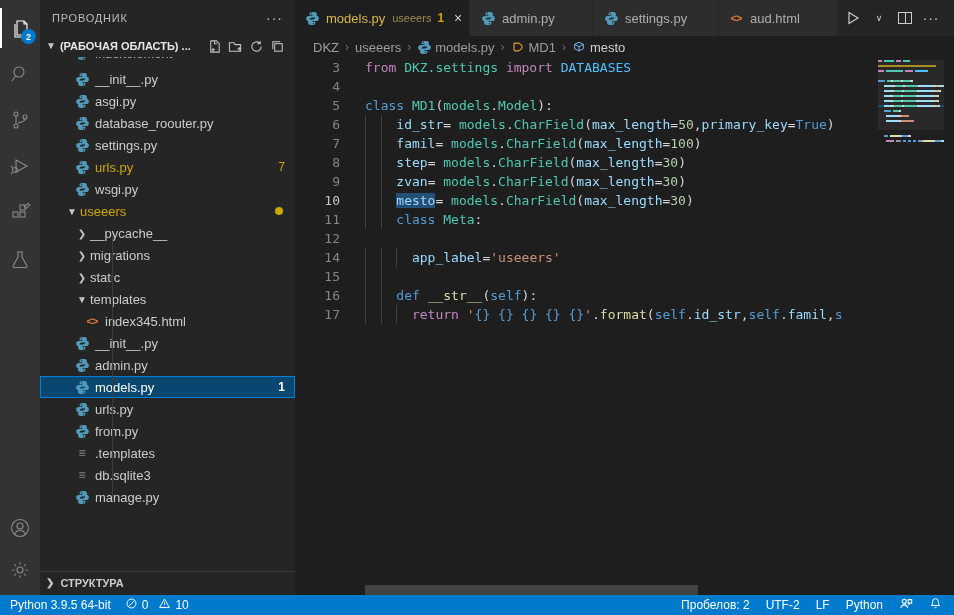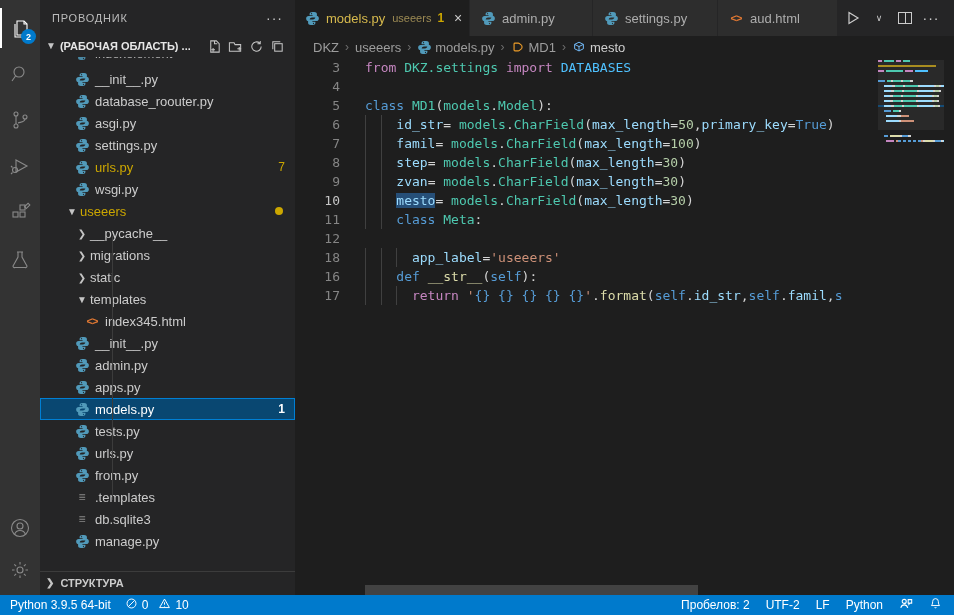--- a/index.html
+++ b/index.html
@@ -206,32 +206,32 @@
           </span>
         </div>
         <div class="trow">
           <span style="display: flex; align-items: center; width: 100%; padding-left: 34px;">
             <span class="ficon">
               <svg width="15" height="15" viewBox="0 0 16 16">
                 <path fill="#519aba" d="M7.9 1c-1.9 0-3 .8-3 2.1v1.5h3.2v.7H3.9C2.2 5.3 1.2 6.4 1.2 8c0 1.6 1 2.8 2.7 2.8h1.2V9.2c0-1.4 1-2.3 2.4-2.3h3.2c1.2 0 2-.8 2-2V3.1C12.7 1.8 11.6 1 9.8 1H7.9zM7 2.2a.6.6 0 110 1.2.6.6 0 010-1.2z"></path>
                 <path fill="#519aba" d="M8.1 15c1.9 0 3-.8 3-2.1v-1.5H7.9v-.7h4.2c1.7-.1 2.7-1.2 2.7-2.8 0-1.6-1-2.8-2.7-2.8h-1.2v1.6c0 1.4-1 2.3-2.4 2.3H5.3c-1.2 0-2 .8-2 2v1.9C3.3 14.2 4.4 15 6.2 15h1.9zm.9-1.2a.6.6 0 110-1.2.6.6 0 010 1.2z"></path>
               </svg>
             </span>
+            <span>asgi.py</span>
+          </span>
+        </div>
+        <div class="trow">
+          <span style="display: flex; align-items: center; width: 100%; padding-left: 34px;">
+            <span class="ficon">
+              <svg width="15" height="15" viewBox="0 0 16 16">
+                <path fill="#519aba" d="M7.9 1c-1.9 0-3 .8-3 2.1v1.5h3.2v.7H3.9C2.2 5.3 1.2 6.4 1.2 8c0 1.6 1 2.8 2.7 2.8h1.2V9.2c0-1.4 1-2.3 2.4-2.3h3.2c1.2 0 2-.8 2-2V3.1C12.7 1.8 11.6 1 9.8 1H7.9zM7 2.2a.6.6 0 110 1.2.6.6 0 010-1.2z"></path>
+                <path fill="#519aba" d="M8.1 15c1.9 0 3-.8 3-2.1v-1.5H7.9v-.7h4.2c1.7-.1 2.7-1.2 2.7-2.8 0-1.6-1-2.8-2.7-2.8h-1.2v1.6c0 1.4-1 2.3-2.4 2.3H5.3c-1.2 0-2 .8-2 2v1.9C3.3 14.2 4.4 15 6.2 15h1.9zm.9-1.2a.6.6 0 110-1.2.6.6 0 010 1.2z"></path>
+              </svg>
+            </span>
             <span>database_roouter.py</span>
-          </span>
-        </div>
-        <div class="trow">
-          <span style="display: flex; align-items: center; width: 100%; padding-left: 34px;">
-            <span class="ficon">
-              <svg width="15" height="15" viewBox="0 0 16 16">
-                <path fill="#519aba" d="M7.9 1c-1.9 0-3 .8-3 2.1v1.5h3.2v.7H3.9C2.2 5.3 1.2 6.4 1.2 8c0 1.6 1 2.8 2.7 2.8h1.2V9.2c0-1.4 1-2.3 2.4-2.3h3.2c1.2 0 2-.8 2-2V3.1C12.7 1.8 11.6 1 9.8 1H7.9zM7 2.2a.6.6 0 110 1.2.6.6 0 010-1.2z"></path>
-                <path fill="#519aba" d="M8.1 15c1.9 0 3-.8 3-2.1v-1.5H7.9v-.7h4.2c1.7-.1 2.7-1.2 2.7-2.8 0-1.6-1-2.8-2.7-2.8h-1.2v1.6c0 1.4-1 2.3-2.4 2.3H5.3c-1.2 0-2 .8-2 2v1.9C3.3 14.2 4.4 15 6.2 15h1.9zm.9-1.2a.6.6 0 110-1.2.6.6 0 010 1.2z"></path>
-              </svg>
-            </span>
-            <span>asgi.py</span>
           </span>
         </div>
         <div class="trow">
           <span style="display: flex; align-items: center; width: 100%; padding-left: 34px;">
             <span class="ficon">
               <svg width="15" height="15" viewBox="0 0 16 16">
                 <path fill="#519aba" d="M7.9 1c-1.9 0-3 .8-3 2.1v1.5h3.2v.7H3.9C2.2 5.3 1.2 6.4 1.2 8c0 1.6 1 2.8 2.7 2.8h1.2V9.2c0-1.4 1-2.3 2.4-2.3h3.2c1.2 0 2-.8 2-2V3.1C12.7 1.8 11.6 1 9.8 1H7.9zM7 2.2a.6.6 0 110 1.2.6.6 0 010-1.2z"></path>
                 <path fill="#519aba" d="M8.1 15c1.9 0 3-.8 3-2.1v-1.5H7.9v-.7h4.2c1.7-.1 2.7-1.2 2.7-2.8 0-1.6-1-2.8-2.7-2.8h-1.2v1.6c0 1.4-1 2.3-2.4 2.3H5.3c-1.2 0-2 .8-2 2v1.9C3.3 14.2 4.4 15 6.2 15h1.9zm.9-1.2a.6.6 0 110-1.2.6.6 0 010 1.2z"></path>
               </svg>
             </span>
@@ -315,52 +315,30 @@
           <span style="display: flex; align-items: center; width: 100%; padding-left: 34px;">
             <span class="ficon">
               <svg width="15" height="15" viewBox="0 0 16 16">
                 <path fill="#519aba" d="M7.9 1c-1.9 0-3 .8-3 2.1v1.5h3.2v.7H3.9C2.2 5.3 1.2 6.4 1.2 8c0 1.6 1 2.8 2.7 2.8h1.2V9.2c0-1.4 1-2.3 2.4-2.3h3.2c1.2 0 2-.8 2-2V3.1C12.7 1.8 11.6 1 9.8 1H7.9zM7 2.2a.6.6 0 110 1.2.6.6 0 010-1.2z"></path>
                 <path fill="#519aba" d="M8.1 15c1.9 0 3-.8 3-2.1v-1.5H7.9v-.7h4.2c1.7-.1 2.7-1.2 2.7-2.8 0-1.6-1-2.8-2.7-2.8h-1.2v1.6c0 1.4-1 2.3-2.4 2.3H5.3c-1.2 0-2 .8-2 2v1.9C3.3 14.2 4.4 15 6.2 15h1.9zm.9-1.2a.6.6 0 110-1.2.6.6 0 010 1.2z"></path>
               </svg>
             </span>
             <span>admin.py</span>
           </span>
         </div>
-        <div class="trow">
-          <span style="display: flex; align-items: center; width: 100%; padding-left: 34px;">
-            <span class="ficon">
-              <svg width="15" height="15" viewBox="0 0 16 16">
-                <path fill="#519aba" d="M7.9 1c-1.9 0-3 .8-3 2.1v1.5h3.2v.7H3.9C2.2 5.3 1.2 6.4 1.2 8c0 1.6 1 2.8 2.7 2.8h1.2V9.2c0-1.4 1-2.3 2.4-2.3h3.2c1.2 0 2-.8 2-2V3.1C12.7 1.8 11.6 1 9.8 1H7.9zM7 2.2a.6.6 0 110 1.2.6.6 0 010-1.2z"></path>
-                <path fill="#519aba" d="M8.1 15c1.9 0 3-.8 3-2.1v-1.5H7.9v-.7h4.2c1.7-.1 2.7-1.2 2.7-2.8 0-1.6-1-2.8-2.7-2.8h-1.2v1.6c0 1.4-1 2.3-2.4 2.3H5.3c-1.2 0-2 .8-2 2v1.9C3.3 14.2 4.4 15 6.2 15h1.9zm.9-1.2a.6.6 0 110-1.2.6.6 0 010 1.2z"></path>
-              </svg>
-            </span>
-            <span>apps.py</span>
-          </span>
-        </div>
         <div class="trow selected">
           <span style="display: flex; align-items: center; width: 100%; padding-left: 34px;">
             <span class="ficon">
               <svg width="15" height="15" viewBox="0 0 16 16">
                 <path fill="#519aba" d="M7.9 1c-1.9 0-3 .8-3 2.1v1.5h3.2v.7H3.9C2.2 5.3 1.2 6.4 1.2 8c0 1.6 1 2.8 2.7 2.8h1.2V9.2c0-1.4 1-2.3 2.4-2.3h3.2c1.2 0 2-.8 2-2V3.1C12.7 1.8 11.6 1 9.8 1H7.9zM7 2.2a.6.6 0 110 1.2.6.6 0 010-1.2z"></path>
                 <path fill="#519aba" d="M8.1 15c1.9 0 3-.8 3-2.1v-1.5H7.9v-.7h4.2c1.7-.1 2.7-1.2 2.7-2.8 0-1.6-1-2.8-2.7-2.8h-1.2v1.6c0 1.4-1 2.3-2.4 2.3H5.3c-1.2 0-2 .8-2 2v1.9C3.3 14.2 4.4 15 6.2 15h1.9zm.9-1.2a.6.6 0 110-1.2.6.6 0 010 1.2z"></path>
               </svg>
             </span>
             <span>models.py</span>
             <span class="tbadge">1</span>
-          </span>
-        </div>
-        <div class="trow">
-          <span style="display: flex; align-items: center; width: 100%; padding-left: 34px;">
-            <span class="ficon">
-              <svg width="15" height="15" viewBox="0 0 16 16">
-                <path fill="#519aba" d="M7.9 1c-1.9 0-3 .8-3 2.1v1.5h3.2v.7H3.9C2.2 5.3 1.2 6.4 1.2 8c0 1.6 1 2.8 2.7 2.8h1.2V9.2c0-1.4 1-2.3 2.4-2.3h3.2c1.2 0 2-.8 2-2V3.1C12.7 1.8 11.6 1 9.8 1H7.9zM7 2.2a.6.6 0 110 1.2.6.6 0 010-1.2z"></path>
-                <path fill="#519aba" d="M8.1 15c1.9 0 3-.8 3-2.1v-1.5H7.9v-.7h4.2c1.7-.1 2.7-1.2 2.7-2.8 0-1.6-1-2.8-2.7-2.8h-1.2v1.6c0 1.4-1 2.3-2.4 2.3H5.3c-1.2 0-2 .8-2 2v1.9C3.3 14.2 4.4 15 6.2 15h1.9zm.9-1.2a.6.6 0 110-1.2.6.6 0 010 1.2z"></path>
-              </svg>
-            </span>
-            <span>tests.py</span>
           </span>
         </div>
         <div class="trow">
           <span style="display: flex; align-items: center; width: 100%; padding-left: 34px;">
             <span class="ficon">
               <svg width="15" height="15" viewBox="0 0 16 16">
                 <path fill="#519aba" d="M7.9 1c-1.9 0-3 .8-3 2.1v1.5h3.2v.7H3.9C2.2 5.3 1.2 6.4 1.2 8c0 1.6 1 2.8 2.7 2.8h1.2V9.2c0-1.4 1-2.3 2.4-2.3h3.2c1.2 0 2-.8 2-2V3.1C12.7 1.8 11.6 1 9.8 1H7.9zM7 2.2a.6.6 0 110 1.2.6.6 0 010-1.2z"></path>
                 <path fill="#519aba" d="M8.1 15c1.9 0 3-.8 3-2.1v-1.5H7.9v-.7h4.2c1.7-.1 2.7-1.2 2.7-2.8 0-1.6-1-2.8-2.7-2.8h-1.2v1.6c0 1.4-1 2.3-2.4 2.3H5.3c-1.2 0-2 .8-2 2v1.9C3.3 14.2 4.4 15 6.2 15h1.9zm.9-1.2a.6.6 0 110-1.2.6.6 0 010 1.2z"></path>
               </svg>
             </span>
@@ -538,22 +516,26 @@
             <span class="lc"><span class="guide" style="left: 0ch;"></span><span class="guide" style="left: 2ch;"></span><span style="color: rgb(212, 212, 212);">    </span><span class="tok-sel" style="color: rgb(156, 220, 254);">mesto</span><span style="color: rgb(212, 212, 212);">= </span><span style="color: rgb(78, 201, 176);">models</span><span style="color: rgb(212, 212, 212);">.</span><span style="color: rgb(78, 201, 176);">CharField</span><span style="color: rgb(212, 212, 212);">(</span><span style="color: rgb(156, 220, 254);">max_length</span><span style="color: rgb(212, 212, 212);">=</span><span style="color: rgb(181, 206, 168);">30</span><span style="color: rgb(212, 212, 212);">)</span></span>
           </div>
           <div class="cline">
             <span class="ln">11</span>
             <span class="lc"><span class="guide" style="left: 0ch;"></span><span class="guide" style="left: 2ch;"></span><span style="color: rgb(212, 212, 212);">    </span><span style="color: rgb(86, 156, 214);">class</span><span style="color: rgb(212, 212, 212);"> </span><span style="color: rgb(78, 201, 176);">Meta</span><span style="color: rgb(212, 212, 212);">:</span></span>
           </div>
           <div class="cline">
             <span class="ln">12</span>
           </div>
           <div class="cline">
-            <span class="ln">18</span>
+            <span class="ln">14</span>
             <span class="lc"><span class="guide" style="left: 0ch;"></span><span class="guide" style="left: 2ch;"></span><span class="guide" style="left: 4ch;"></span><span style="color: rgb(212, 212, 212);">      </span><span style="color: rgb(156, 220, 254);">app_label</span><span style="color: rgb(212, 212, 212);">=</span><span style="color: rgb(206, 145, 120);">'useeers'</span></span>
+          </div>
+          <div class="cline">
+            <span class="ln">15</span>
+            <span class="lc"><span class="guide" style="left: 0ch;"></span><span class="guide" style="left: 2ch;"></span></span>
           </div>
           <div class="cline">
             <span class="ln">16</span>
             <span class="lc"><span class="guide" style="left: 0ch;"></span><span class="guide" style="left: 2ch;"></span><span style="color: rgb(212, 212, 212);">    </span><span style="color: rgb(86, 156, 214);">def</span><span style="color: rgb(212, 212, 212);"> </span><span style="color: rgb(220, 220, 170);">__str__</span><span style="color: rgb(212, 212, 212);">(</span><span style="color: rgb(86, 156, 214);">self</span><span style="color: rgb(212, 212, 212);">):</span></span>
           </div>
           <div class="cline">
             <span class="ln">17</span>
             <span class="lc"><span class="guide" style="left: 0ch;"></span><span class="guide" style="left: 2ch;"></span><span class="guide" style="left: 4ch;"></span><span style="color: rgb(212, 212, 212);">      </span><span style="color: rgb(197, 134, 192);">return</span><span style="color: rgb(212, 212, 212);"> </span><span style="color: rgb(206, 145, 120);">'</span><span style="color: rgb(86, 156, 214);">{}</span><span style="color: rgb(206, 145, 120);"> </span><span style="color: rgb(86, 156, 214);">{}</span><span style="color: rgb(206, 145, 120);"> </span><span style="color: rgb(86, 156, 214);">{}</span><span style="color: rgb(206, 145, 120);"> </span><span style="color: rgb(86, 156, 214);">{}</span><span style="color: rgb(206, 145, 120);"> </span><span style="color: rgb(86, 156, 214);">{}</span><span style="color: rgb(206, 145, 120);">'</span><span style="color: rgb(212, 212, 212);">.</span><span style="color: rgb(220, 220, 170);">format</span><span style="color: rgb(212, 212, 212);">(</span><span style="color: rgb(86, 156, 214);">self</span><span style="color: rgb(212, 212, 212);">.</span><span style="color: rgb(156, 220, 254);">id_str</span><span style="color: rgb(212, 212, 212);">,</span><span style="color: rgb(86, 156, 214);">self</span><span style="color: rgb(212, 212, 212);">.</span><span style="color: rgb(156, 220, 254);">famil</span><span style="color: rgb(212, 212, 212);">,</span><span style="color: rgb(86, 156, 214);">s</span></span>
           </div>
         </div>

